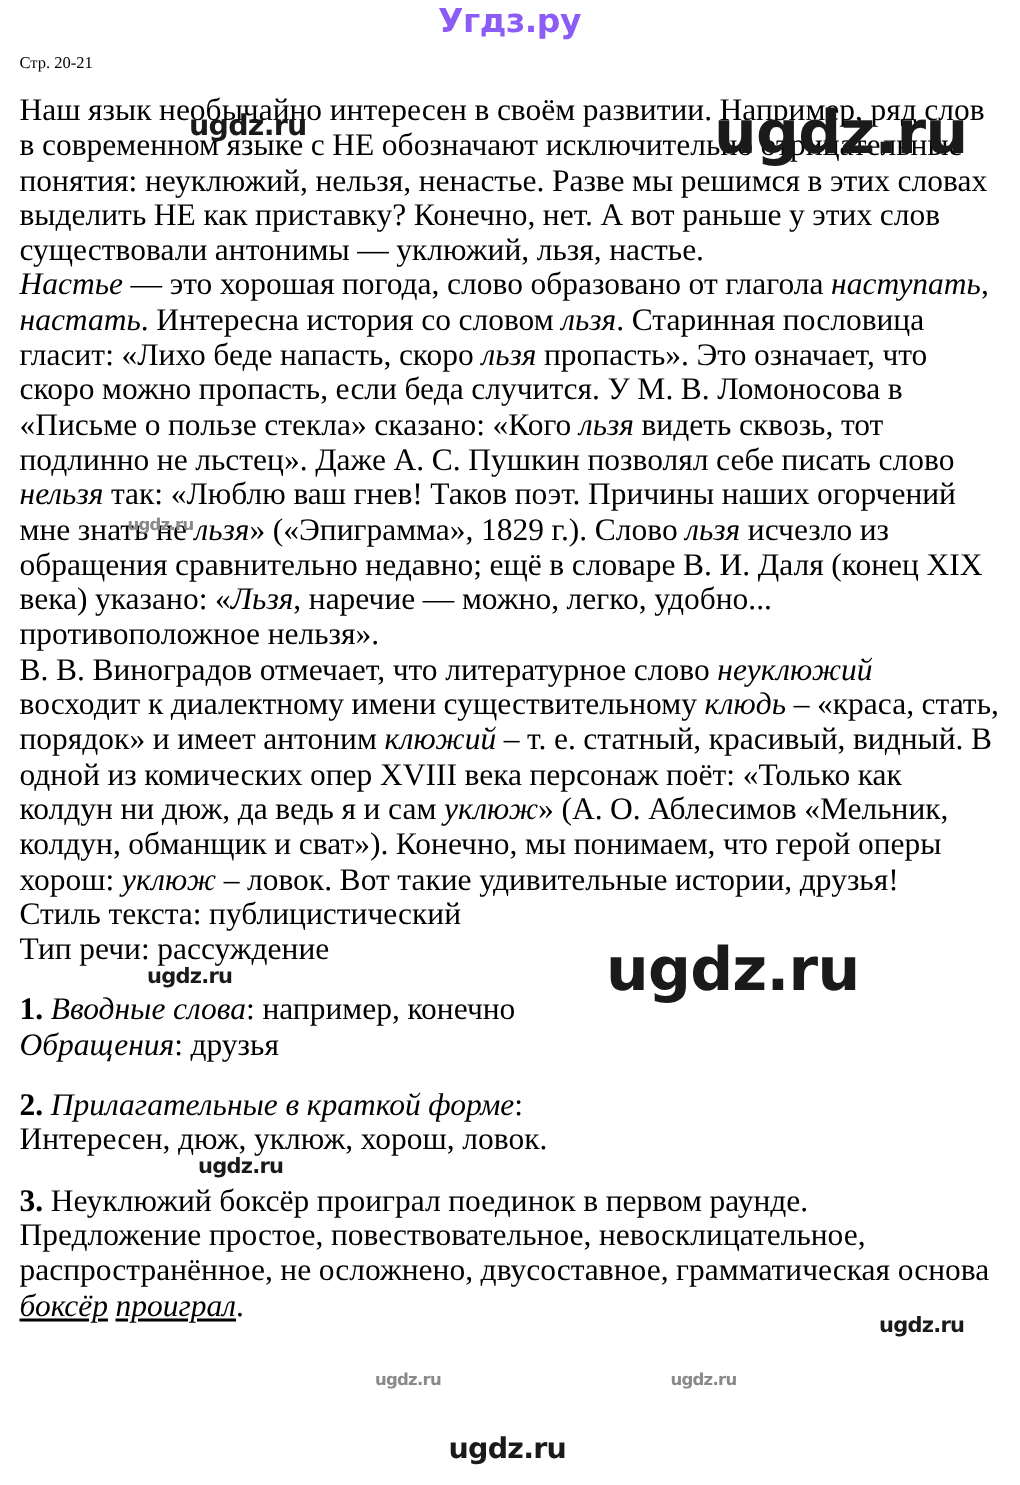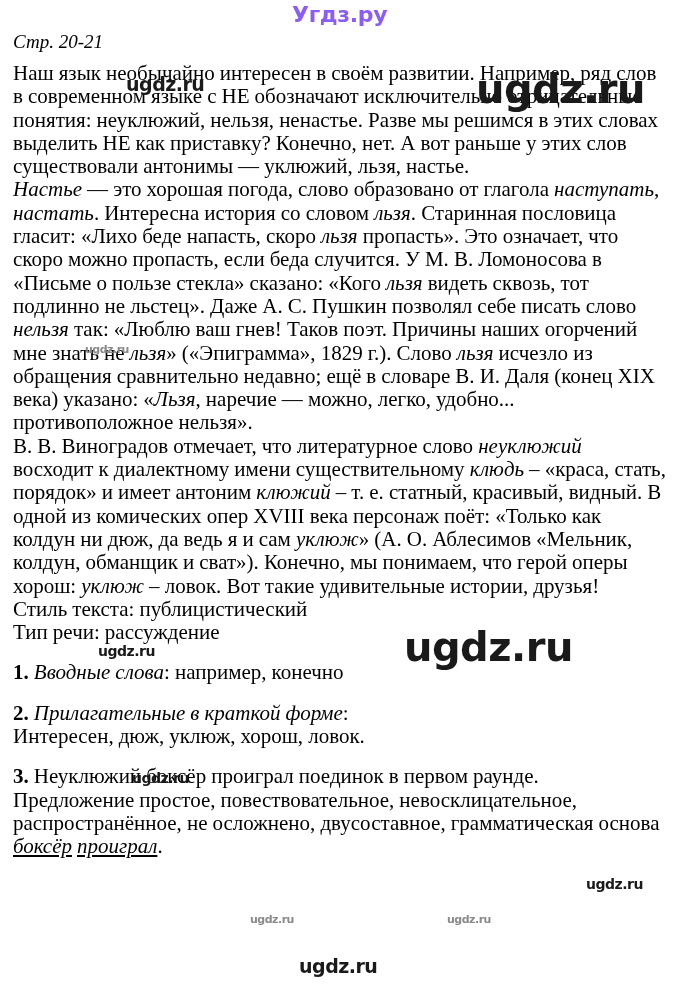--- a/index.html
+++ b/index.html
@@ -38,22 +38,21 @@
 
   
   .page {
     position: absolute;
     left: 13px;
     top: 32px;
     width: 654px;
   }
 
   .page-ref {
-    font-style: italic;
-    font-size: 19px;
+    font-size: 11px;
     line-height: 20px;
     margin: 0 0 10px 0;
   }
 
   .task-title {
     font-weight: bold;
     font-size: 16.5px;
     line-height: 20px;
     margin: 0 0 6px 0;
   }
@@ -106,20 +105,21 @@
 
   <p class="body tight"><span>В. В. Виноградов отмечает, что литературное слово </span><i>неуклюжий</i><span> восходит к диалектному имени существительному </span><i>клюдь</i><span> – «краса, стать, порядок» и имеет антоним </span><i>клюжий</i><span> – т. е. статный, красивый, видный. В одной из комических опер XVIII века персонаж поёт: «Только как колдун ни дюж, да ведь я и сам </span><i>уклюж</i><span>» (А. О. Аблесимов «Мельник, колдун, обманщик и сват»). Конечно, мы понимаем, что герой оперы хорош: </span><i>уклюж</i><span> – ловок. Вот такие удивительные истории, друзья!</span></p>
 
   <p class="body tight">Стиль текста: публицистический</p>
   <p class="body tight">Тип речи: рассуждение</p>
 
   <div class="spacer-md"></div>
 
   <p class="body tight"><b>1.</b> <i>Вводные слова</i><span>: например, конечно</span></p>
 
+  <p class="body tight"><i>Обращения</i><span>: друзья</span></p>
 
   <div class="spacer-md"></div>
 
   <p class="body tight"><b>2.</b> <i>Прилагательные в краткой форме</i><span>:</span></p>
   <p class="body tight">Интересен, дюж, уклюж, хорош, ловок.</p>
 
   <div class="spacer-md"></div>
 
   <p class="body tight"><b>3.</b> <span>Неуклюжий боксёр проиграл поединок в первом раунде.</span></p>
   <p class="body tight"><span>Предложение простое, повествовательное, невосклицательное, распространённое, не осложнено, двусоставное, грамматическая основа </span><u class="uline">боксёр</u><span> </span><u class="uline">проиграл</u><span>.</span></p>

